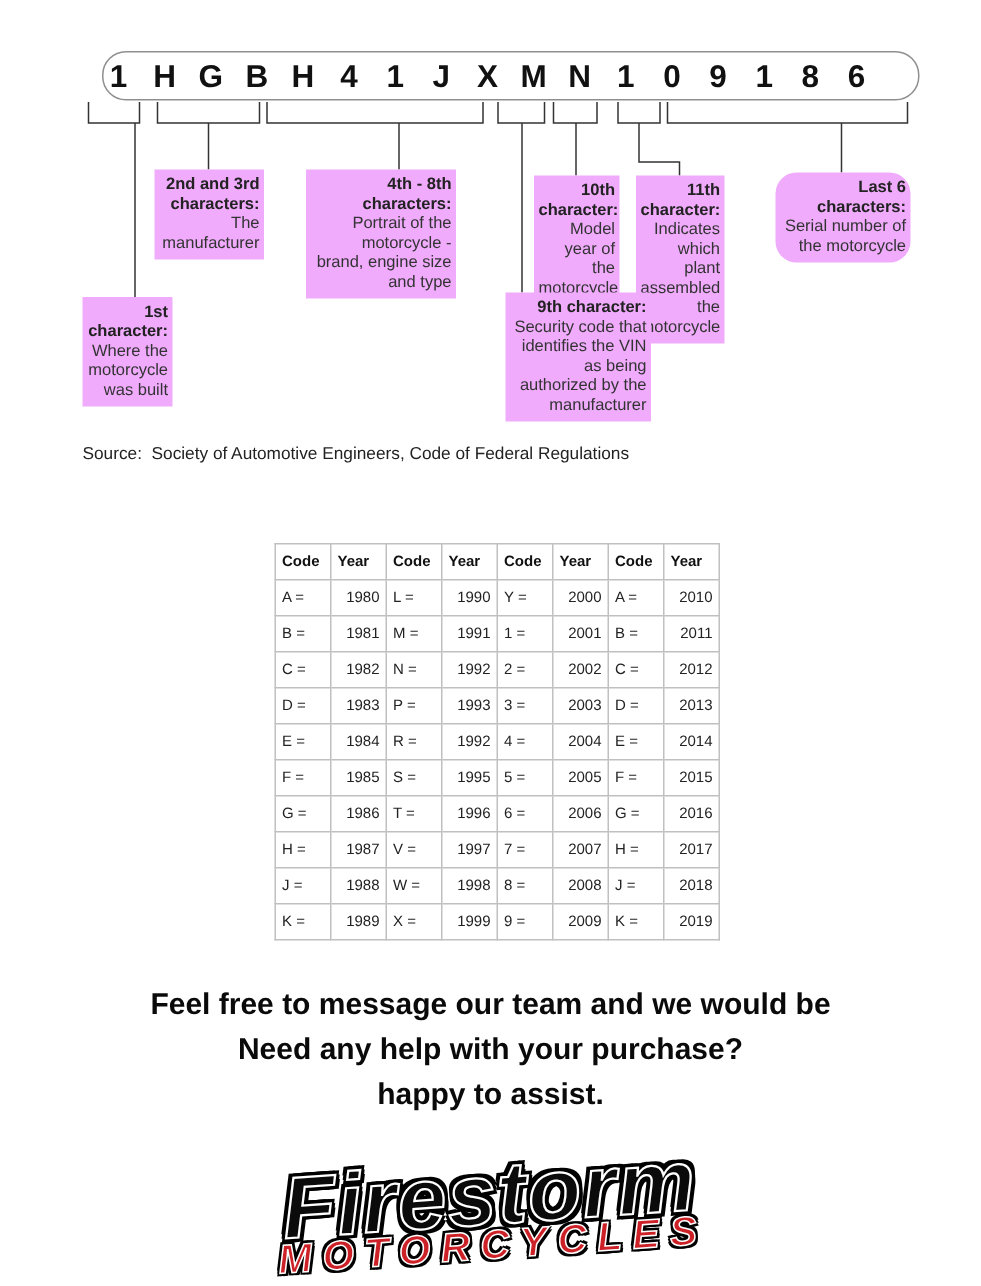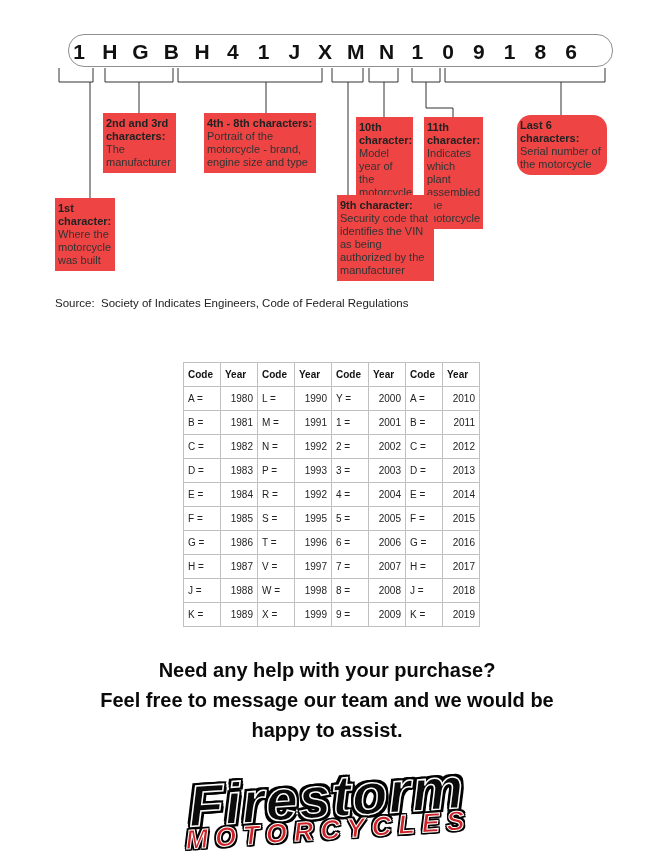--- a/index.html
+++ b/index.html
@@ -47,32 +47,32 @@
   }
   .connector-svg path {
     fill: none;
     stroke: #333;
     stroke-width: 1;
   }
 
   
   .label-box {
     position: absolute;
-    background: #ef4444;
+    background: #f0abfc;
     color: #333;
     font-size: 11px;
     line-height: 13px;
-    text-align: left;
+    text-align: right;
     padding: 4px 3px;
     box-sizing: border-box;
   }
   .lb-title { font-weight: bold; color: #222; }
   .box-1st     { left: 55px;  top: 198px; width: 60px; }
   .box-2nd3rd  { left: 103px; top: 113px; width: 73px; }
-  .box-4th8th  { left: 204px; top: 113px; width: 112px; }
+  .box-4th8th  { left: 204px; top: 113px; width: 100px; }
   .box-9th     { left: 301px; top: 195px; width: 97px; margin-left: 36px; }
   .box-10th    { left: 356px; top: 117px; width: 57px; }
   .box-11th    { left: 424px; top: 117px; width: 59px; }
   .box-last6   { left: 517px; top: 115px; width: 90px; border-radius: 14px; }
 
   
   .source-note {
     position: absolute;
     left: 55px; top: 297px;
     font-size: 11.5px;
@@ -229,21 +229,21 @@
   <div class="label-box box-1st">
     <div class="lb-title">1st character:</div>
     <div class="lb-body">Where the motorcycle was built</div>
   </div>
 
   <div class="label-box box-9th">
     <div class="lb-title">9th character:</div>
     <div class="lb-body">Security code that identifies the VIN as being authorized by the manufacturer</div>
   </div>
 
-  <div class="source-note">Source:  Society of Indicates Engineers, Code of Federal Regulations</div>
+  <div class="source-note">Source:  Society of Automotive Engineers, Code of Federal Regulations</div>
 
   <table class="year-table">
     <thead>
       <tr>
           <th class="code-head">Code</th>
           <th class="year-head">Year</th>
           <th class="code-head">Code</th>
           <th class="year-head">Year</th>
           <th class="code-head">Code</th>
           <th class="year-head">Year</th>
@@ -349,22 +349,22 @@
           <td class="year-cell">1999</td>
           <td class="code-cell">9 =</td>
           <td class="year-cell">2009</td>
           <td class="code-cell">K =</td>
           <td class="year-cell">2019</td>
         </tr>
       </tbody>
   </table>
 
   <div class="help-text">
+    <div>Feel free to message our team and we would be</div>
     <div>Need any help with your purchase?</div>
-    <div>Feel free to message our team and we would be</div>
     <div>happy to assist.</div>
   </div>
 
   <div class="logo">
     <div class="logo-main">Firestorm</div>
     <div class="logo-sub" style="color: rgb(204, 33, 39);">MOTORCYCLES</div>
   </div>
 
 </div>
 

